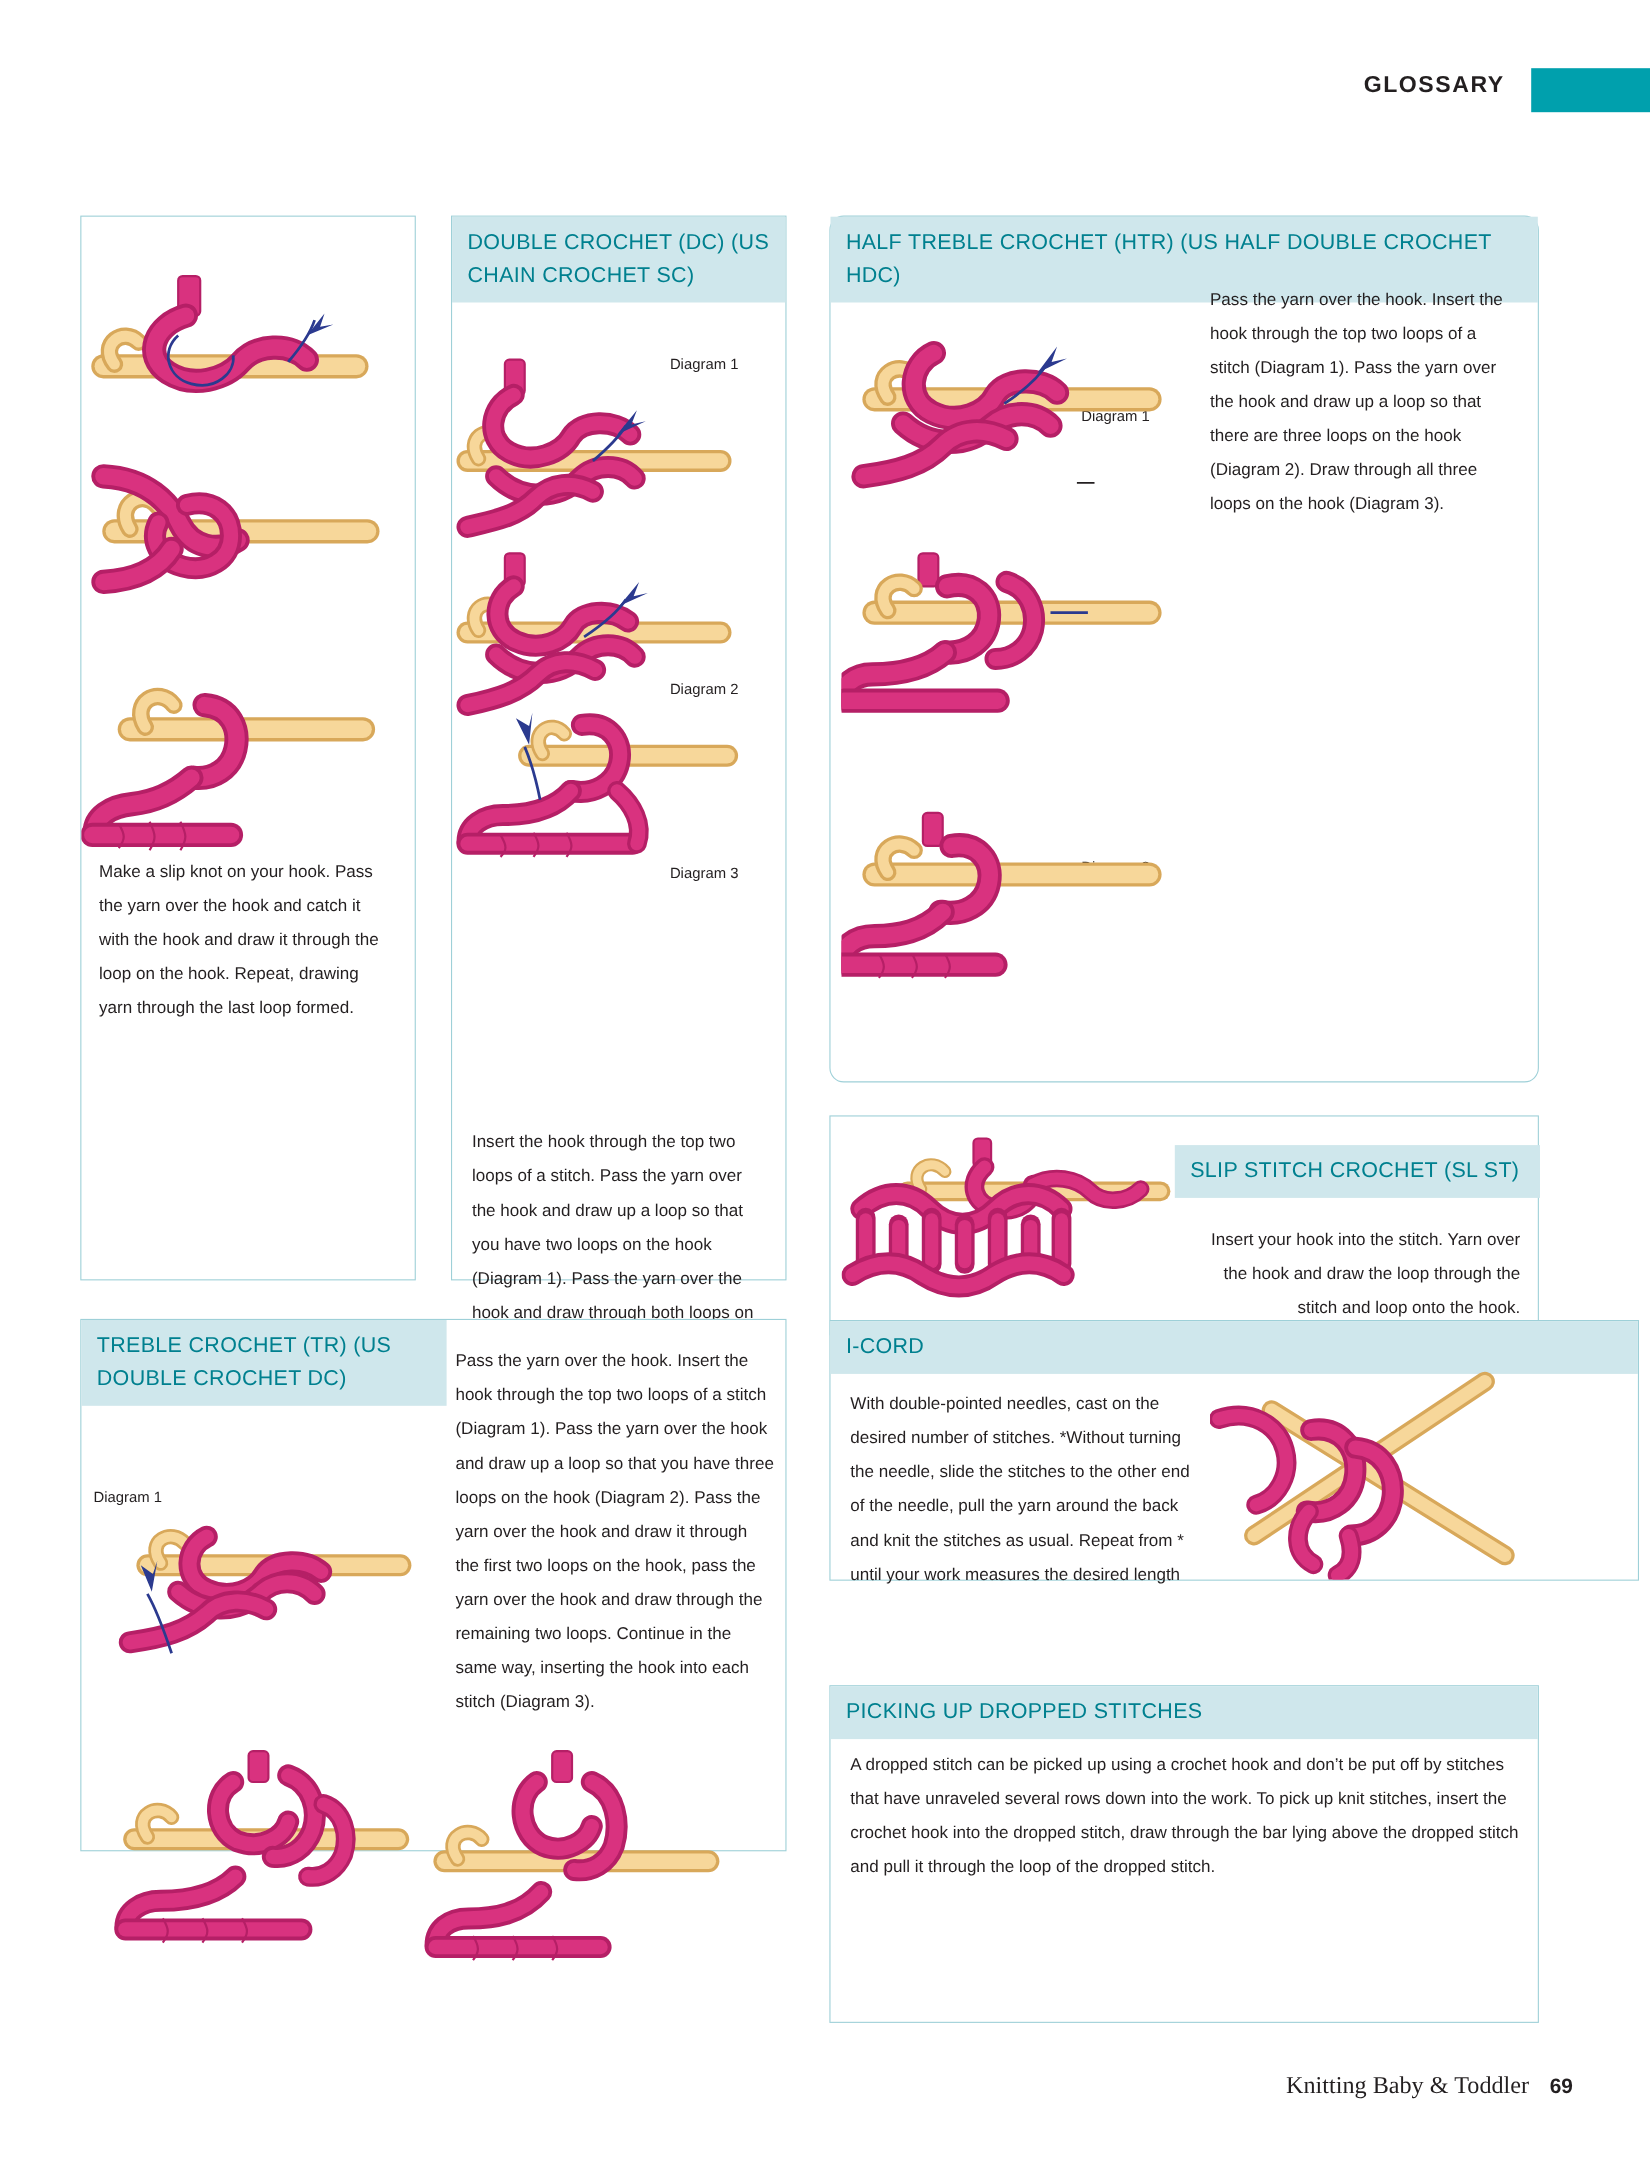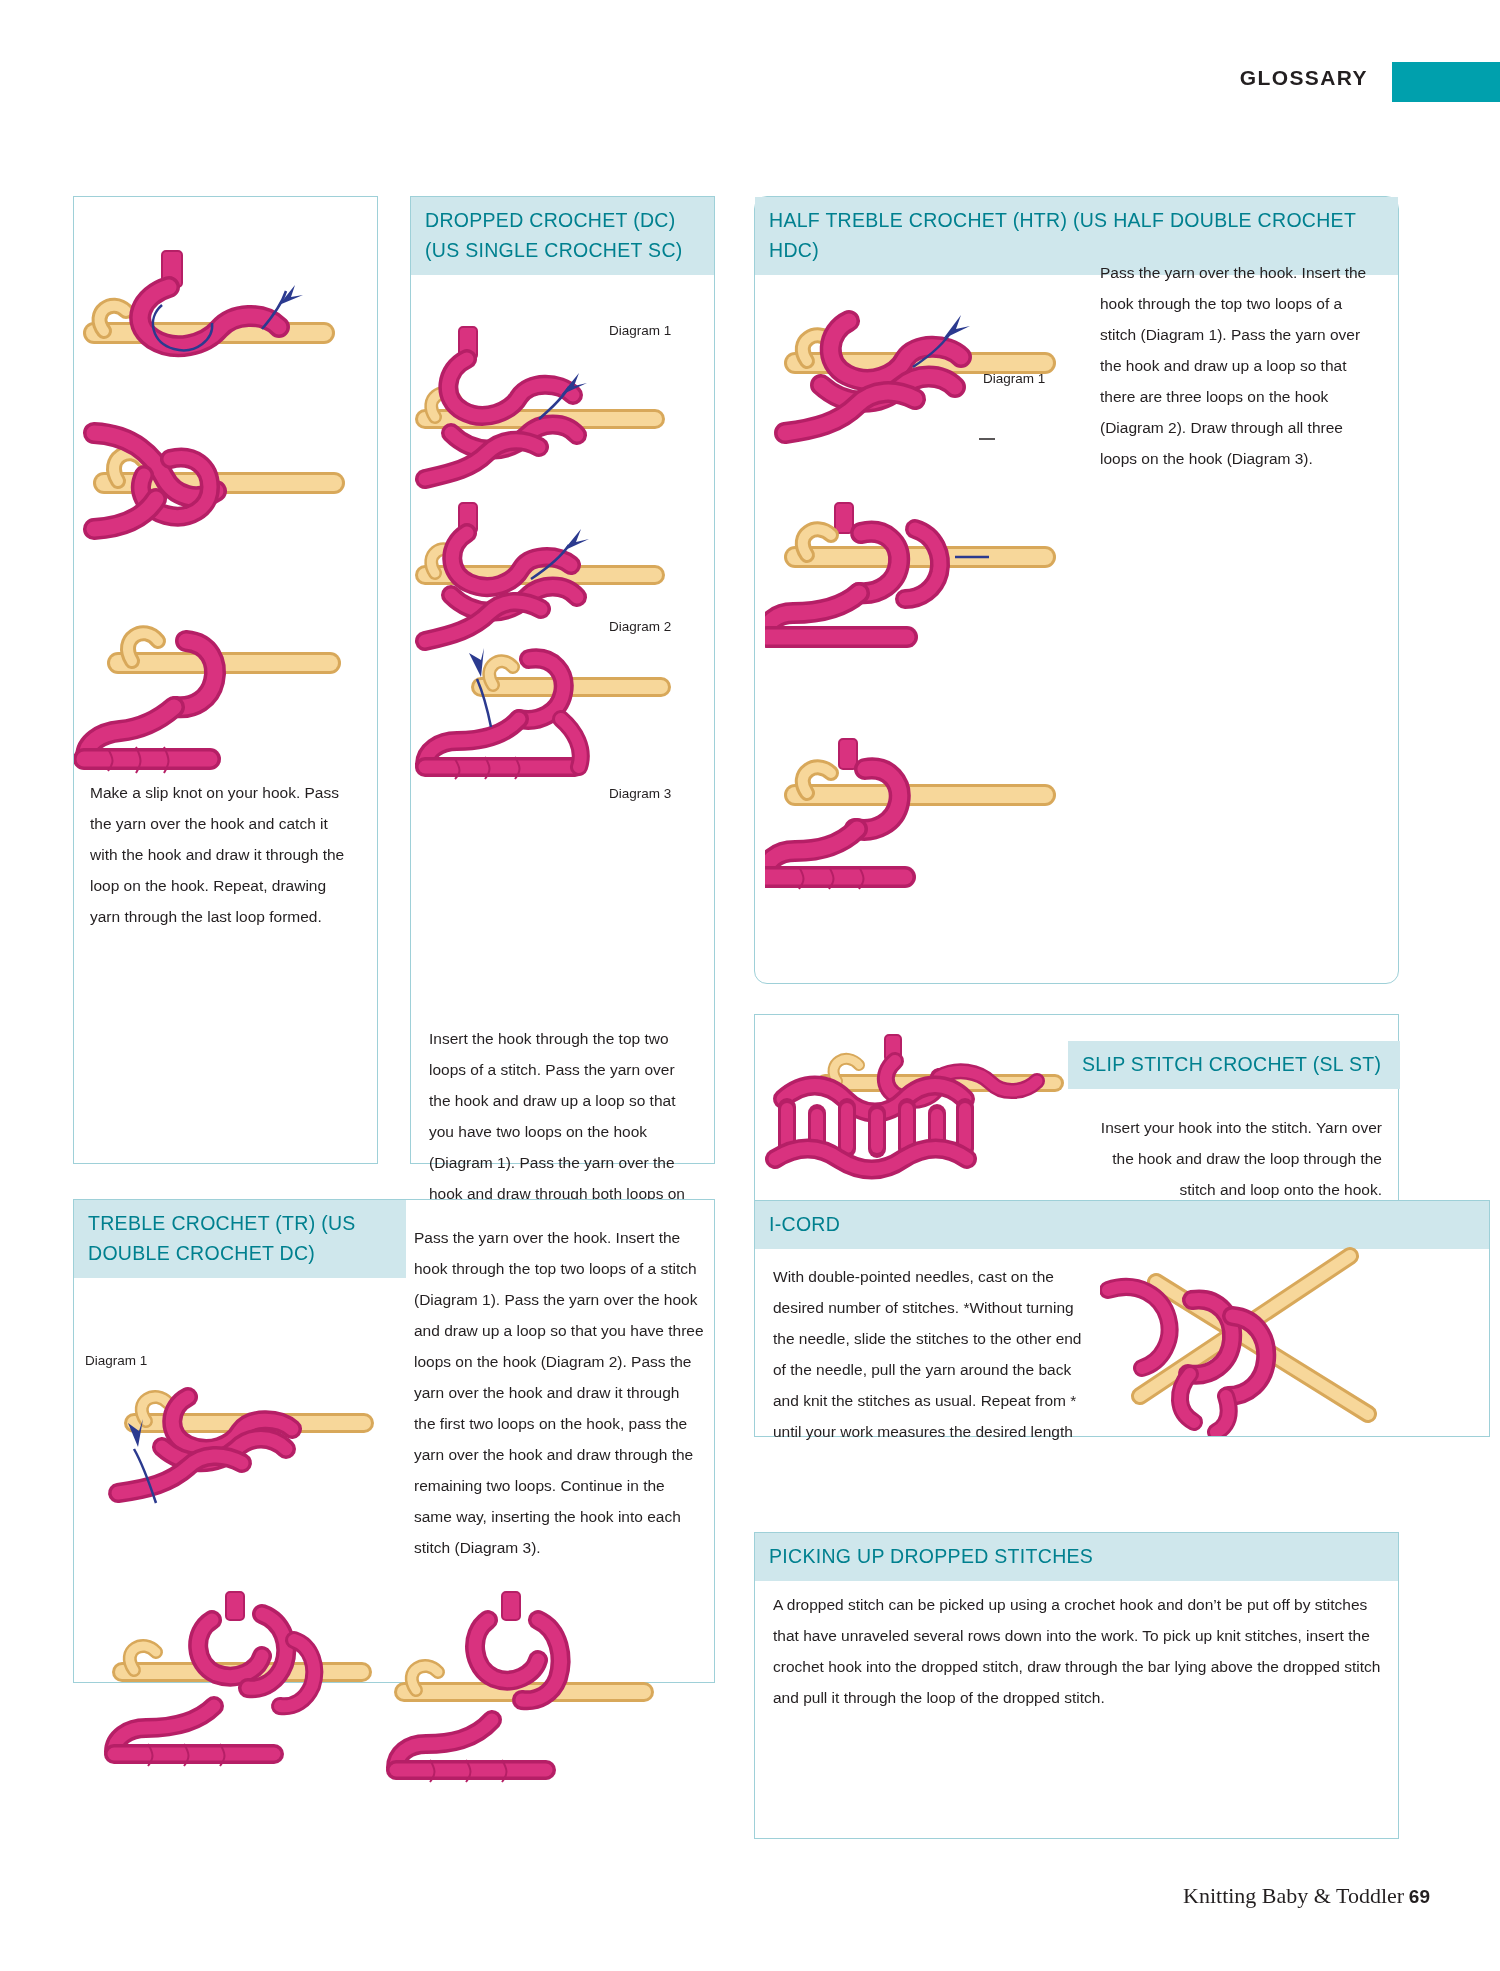--- a/index.html
+++ b/index.html
@@ -118,21 +118,21 @@
 
   
   .footer {
     position: absolute;
     right: 70px;
     bottom: 62px;
     font-size: 17px;
     color: #231f20;
   }
   .footer .bookname { font-family: "Liberation Serif", serif; font-size: 22px; margin-left: 16px; }
-  .footer .pagenum { font-weight: bold; font-size: 19px; }
+  .footer .pagenum { font-weight: bold; margin-left: 14px; font-size: 19px; }
 
   svg { display: block; }
 </style>
 </head>
 <body>
 
 <div class="page-header">
   <div class="header-title">GLOSSARY</div>
   <div class="header-bar"></div>
 </div>
@@ -177,21 +177,21 @@
         <path d="M34 506 c6 10 6 14 0 22"></path>
         <path d="M62 504 c6 12 6 16 0 26"></path>
         <path d="M90 504 c6 12 6 16 0 26"></path>
       </g>
     </svg>
   </div>
   <div class="txt body-text">Make a slip knot on your hook. Pass the yarn over the hook and catch it with the hook and draw it through the loop on the hook. Repeat, drawing yarn through the last loop formed.</div>
 </div>
 
 <div class="box" id="double-crochet">
-  <div class="box-title">DROPPED CROCHET (DC) (US SINGLE CROCHET SC)</div>
+  <div class="box-title">DOUBLE CROCHET (DC) (US CHAIN CROCHET SC)</div>
   <div class="diagram-label dlab1">Diagram 1</div>
   <div class="diagram-label dlab2">Diagram 2</div>
   <div class="diagram-label dlab3">Diagram 3</div>
   <div class="art">
     <svg viewBox="0 0 303 700" width="303" height="700">
 
       <rect x="48" y="20" width="18" height="32" fill="#d9327f" stroke="#b51f66" stroke-width="2" rx="4"></rect>
       <path d="M14 112 h230" stroke="#d8a85a" stroke-width="20" stroke-linecap="round" fill="none"></path>
       <path d="M14 112 h230" stroke="#f7d79a" stroke-width="14" stroke-linecap="round" fill="none"></path>
       <path d="M24 110 c-12 -18 8 -32 20 -18" stroke="#d8a85a" stroke-width="14" fill="none" stroke-linecap="round"></path>

